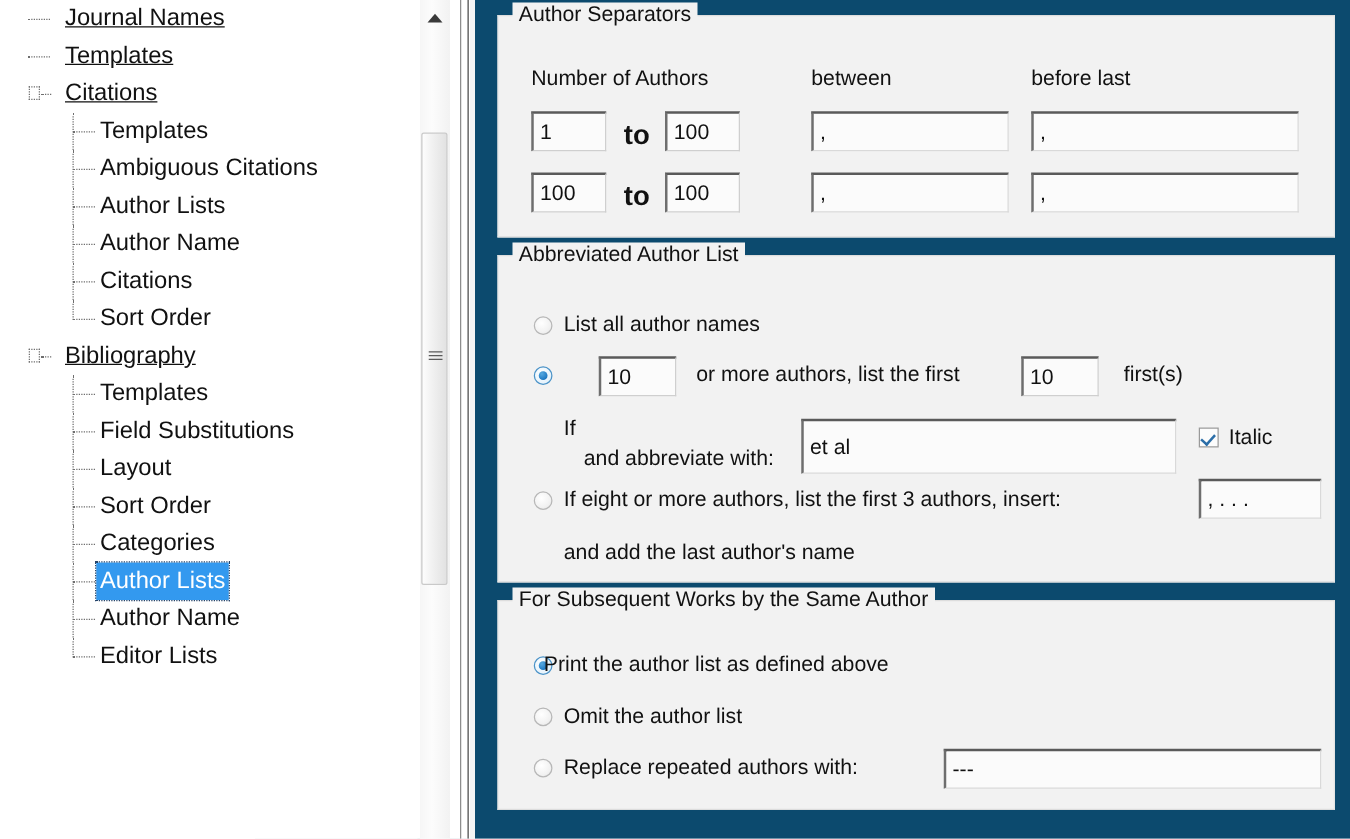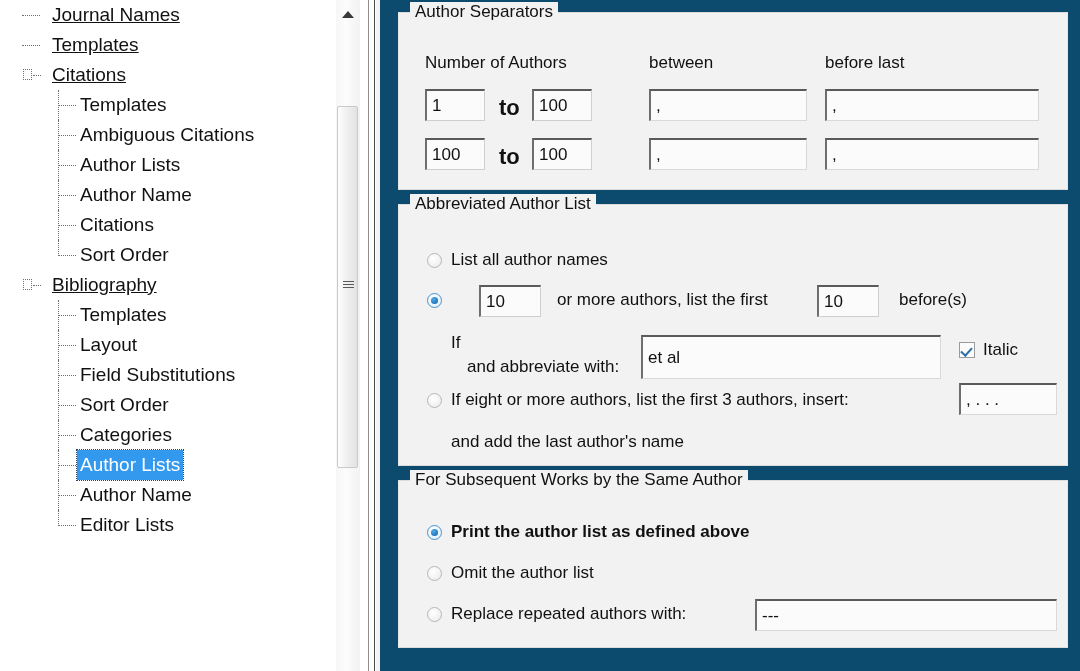--- a/index.html
+++ b/index.html
@@ -280,22 +280,22 @@
     <div class="tree-row lvl1"><div class="dots-h"></div><span class="tw-label">Templates</span></div>
     <div class="tree-row lvl1"><div class="expander"></div><div class="exp-dots"></div><span class="tw-label">Citations</span></div>
     <div class="tree-row lvl2"><div class="dots-v"></div><div class="dots-h"></div><span class="tw-label">Templates</span></div>
     <div class="tree-row lvl2"><div class="dots-v"></div><div class="dots-h"></div><span class="tw-label">Ambiguous Citations</span></div>
     <div class="tree-row lvl2"><div class="dots-v"></div><div class="dots-h"></div><span class="tw-label">Author Lists</span></div>
     <div class="tree-row lvl2"><div class="dots-v"></div><div class="dots-h"></div><span class="tw-label">Author Name</span></div>
     <div class="tree-row lvl2"><div class="dots-v"></div><div class="dots-h"></div><span class="tw-label">Citations</span></div>
     <div class="tree-row lvl2"><div class="dots-v half"></div><div class="dots-h"></div><span class="tw-label">Sort Order</span></div>
     <div class="tree-row lvl1"><div class="expander"></div><div class="exp-dots"></div><span class="tw-label">Bibliography</span></div>
     <div class="tree-row lvl2"><div class="dots-v"></div><div class="dots-h"></div><span class="tw-label">Templates</span></div>
+    <div class="tree-row lvl2"><div class="dots-v"></div><div class="dots-h"></div><span class="tw-label">Field Substitutions</span></div>
     <div class="tree-row lvl2"><div class="dots-v"></div><div class="dots-h"></div><span class="tw-label">Layout</span></div>
-    <div class="tree-row lvl2"><div class="dots-v"></div><div class="dots-h"></div><span class="tw-label">Field Substitutions</span></div>
     <div class="tree-row lvl2"><div class="dots-v"></div><div class="dots-h"></div><span class="tw-label">Sort Order</span></div>
     <div class="tree-row lvl2"><div class="dots-v"></div><div class="dots-h"></div><span class="tw-label">Categories</span></div>
     <div class="tree-row lvl2"><div class="dots-v"></div><div class="dots-h"></div><span class="tw-label selected">Author Lists</span></div>
     <div class="tree-row lvl2"><div class="dots-v"></div><div class="dots-h"></div><span class="tw-label">Author Name</span></div>
     <div class="tree-row lvl2"><div class="dots-v half"></div><div class="dots-h"></div><span class="tw-label">Editor Lists</span></div>
   </div>
 
 <div id="tree-scrollbar">
   <div class="sb-track">
     <div class="sb-arrow-up"></div>
@@ -339,39 +339,39 @@
     <div class="group-title">Abbreviated Author List</div>
 
     <div class="radio" style="left:28px; top:48px;"></div>
     <div class="rlabel" style="left:52px; top:45px;">List all author names</div>
 
     <div class="radio on" style="left:28px; top:88px;"></div>
     <div class="rlabel" style="left:52px; top:85px;margin-top:43px;">If</div>
     <div class="numfield" style="left:80px; top:80px; width:62px; height:32px;">10</div>
     <div class="rlabel" style="left:158px; top:85px;">or more authors, list the first</div>
     <div class="numfield" style="left:418px; top:80px; width:62px; height:32px;">10</div>
-    <div class="rlabel" style="left:500px; top:85px;">before(s)</div>
+    <div class="rlabel" style="left:500px; top:85px;">first(s)</div>
 
     <div class="rlabel" style="left:44px; top:152px;margin-left:24px;">and abbreviate with:</div>
     <div class="tfield" style="left:242px; top:130px; width:300px; height:44px;">et al</div>
     <div class="checkbox on" style="left:560px; top:137px;"></div>
     <div class="plain" style="left:584px; top:135px;">Italic</div>
 
     <div class="radio" style="left:28px; top:188px;"></div>
     <div class="rlabel" style="left:52px; top:185px;">If eight or more authors, list the first 3 authors, insert:</div>
     <div class="tfield" style="left:560px; top:178px; width:98px; height:32px;">, . . .</div>
 
     <div class="rlabel" style="left:52px; top:227px;">and add the last author's name</div>
   </div>
 
   <div class="groupbox" id="gb-subsequent">
     <div class="group-title">For Subsequent Works by the Same Author</div>
 
     <div class="radio on" style="left:28px; top:44px;"></div>
-    <div class="rlabel" style="left:52px; top:41px;font-weight:bold;">Print the author list as defined above</div>
+    <div class="rlabel" style="left:36px; top:41px;">Print the author list as defined above</div>
 
     <div class="radio" style="left:28px; top:85px;"></div>
     <div class="rlabel" style="left:52px; top:82px;">Omit the author list</div>
 
     <div class="radio" style="left:28px; top:126px;"></div>
     <div class="rlabel" style="left:52px; top:123px;">Replace repeated authors with:</div>
     <div class="tfield" style="left:356px; top:118px; width:302px; height:32px;">---</div>
   </div>
 
  </div>

